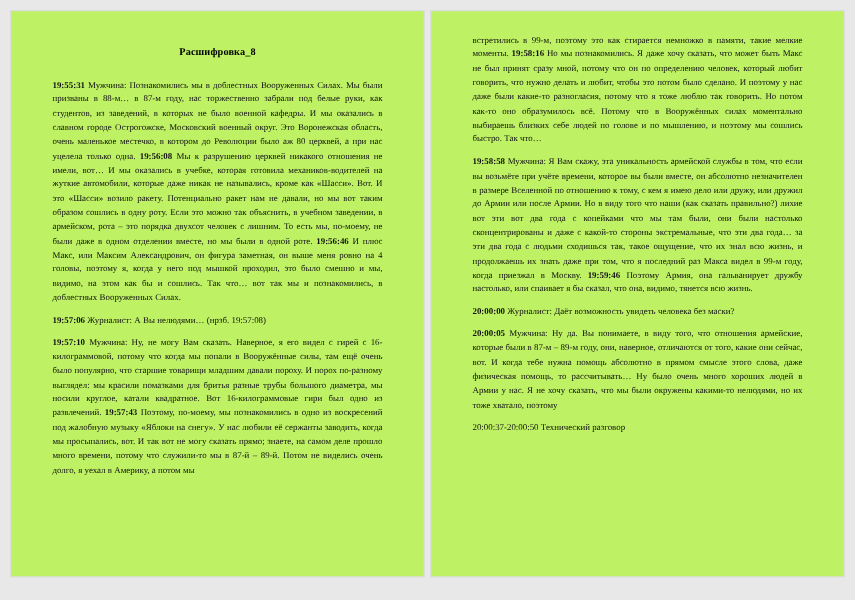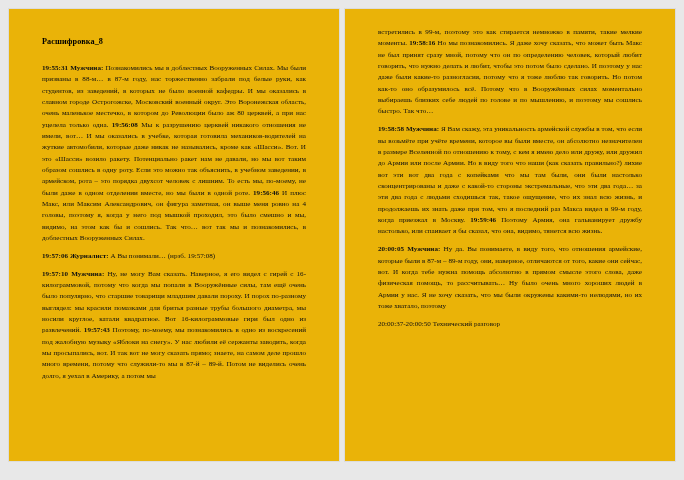--- a/index.html
+++ b/index.html
@@ -16,34 +16,34 @@
   .viewer {
     width: 684px;
     height: 480px;
     display: flex;
     gap: 6px;
     padding: 9px 9px 0 9px;
     box-sizing: border-box;
     background: #e8e8e8;
   }
   .page {
-    background: #eab308;
+    background: #bef264;
     width: 330px;
     height: 452px;
     box-sizing: border-box;
     padding: 18px 33px 10px 33px;
     overflow: hidden;
     position: relative;
     box-shadow: 0 0 0 1px #dcdcdc;
   }
   .page-inner {
     width: 100%;
   }
   .doc-title {
-    text-align: left;
+    text-align: center;
     font-weight: bold;
     font-size: 8.2px;
     line-height: 1.2;
     margin: 10px 0 16px 0;
     letter-spacing: 0.1px;
     color: #000;
   }
   p.para {
     font-size: 7.1px;
     line-height: 11.35px;
@@ -57,53 +57,54 @@
   p.para:last-child {
     margin-bottom: 12px;
   }
   p.tight {
     margin-bottom: 0;
   }
   .ts {
     font-weight: bold;
   }
   .spk {
-    font-weight: bold;
+    font-weight: normal;
   }
   .allbold {
     font-weight: normal;
   }
 </style>
 </head>
 <body>
 
 <div class="viewer">
 
   <div class="page">
     <div class="page-inner">
 
       <div class="doc-title">Расшифровка_8</div>
 
       <p class="para"><span class="ts">19:55:31</span> <span class="spk">Мужчина:</span><span> Познакомились мы в доблестных Вооруженных Силах. Мы были призваны в 88-м… в 87-м году, нас торжественно забрали под белые руки, как студентов, из заведений, в которых не было военной кафедры. И мы оказались в славном городе Острогожске, Московский военный округ. Это Воронежская область, очень маленькое местечко, в котором до Революции было аж 80 церквей, а при нас уцелела только одна. </span><span class="ts">19:56:08</span><span> Мы к разрушению церквей никакого отношения не имели, вот… И мы оказались в учебке, которая готовила механиков-водителей на жуткие автомобили, которые даже никак не назывались, кроме как «Шасси». Вот. И это «Шасси» возило ракету. Потенциально ракет нам не давали, но мы вот таким образом сошлись в одну роту. Если это можно так объяснить, в учебном заведении, в армейском, рота – это порядка двухсот человек с лишним. То есть мы, по-моему, не были даже в одном отделении вместе, но мы были в одной роте. </span><span class="ts">19:56:46</span><span> И плюс Макс, или Максим Александрович, он фигура заметная, он выше меня ровно на 4 головы, поэтому я, когда у него под мышкой проходил, это было смешно и мы, видимо, на этом как бы и сошлись. Так что… вот так мы и познакомились, в доблестных Вооруженных Силах.</span></p>
 
-      <p class="para"><span class="ts">19:57:06</span> <span class="spk">Журналист:</span><span> А Вы понимали… (нрзб. 19:57:08)</span></p>
+      <p class="para"><span class="ts">19:57:06</span> <span class="spk">Журналист:</span><span> А Вы нелюдями… (нрзб. 19:57:08)</span></p>
 
       <p class="para tight"><span class="ts">19:57:10</span> <span class="spk">Мужчина:</span><span> Ну, не могу Вам сказать. Наверное, я его видел с гирей с 16-килограммовой, потому что когда мы попали в Вооружённые силы, там ещё очень было популярно, что старшие товарищи младшим давали пороху. И порох по-разному выглядел: мы красили помазками для бритья разные трубы большого диаметра, мы носили круглое, катали квадратное. Вот 16-килограммовые гири был одно из развлечений. </span><span class="ts">19:57:43</span><span> Поэтому, по-моему, мы познакомились в одно из воскресений под жалобную музыку «Яблоки на снегу». У нас любили её сержанты заводить, когда мы просыпались, вот. И так вот не могу сказать прямо; знаете, на самом деле прошло много времени, потому что служили-то мы в 87-й – 89-й. Потом не виделись очень долго, я уехал в Америку, а потом мы</span></p>
 
     </div>
   </div>
 
   <div class="page">
     <div class="page-inner">
 
       <p class="para"><span>встретились в 99-м, поэтому это как стирается немножко в памяти, такие мелкие моменты. </span><span class="ts">19:58:16</span><span> Но мы познакомились. Я даже хочу сказать, что может быть Макс не был принят сразу мной, потому что он по определению человек, который любит говорить, что нужно делать и любит, чтобы это потом было сделано. И поэтому у нас даже были какие-то разногласия, потому что я тоже люблю так говорить. Но потом как-то оно образумилось всё. Потому что в Вооружённых силах моментально выбираешь близких себе людей по голове и по мышлению, и поэтому мы сошлись быстро. Так что…</span></p>
 
 
       <p class="para"><span class="ts">19:58:58</span> <span class="spk">Мужчина:</span><span> Я Вам скажу, эта уникальность армейской службы в том, что если вы возьмёте при учёте времени, которое вы были вместе, он абсолютно незначителен в размере Вселенной по отношению к тому, с кем я имею дело или дружу, или дружил до Армии или после Армии. Но в виду того что наши (как сказать правильно?) лихие вот эти вот два года с копейками что мы там были, они были настолько сконцентрированы и даже с какой-то стороны экстремальные, что эти два года… за эти два года с людьми сходишься так, такое ощущение, что их знал всю жизнь, и продолжаешь их знать даже при том, что я последний раз Макса видел в 99-м году, когда приезжал в Москву. </span><span class="ts">19:59:46</span><span> Поэтому Армия, она гальванирует дружбу настолько, или спаивает я бы сказал, что она, видимо, тянется всю жизнь.</span></p>
 
+      <p class="para"><span class="ts">20:00:00</span> <span class="spk">Журналист:</span><span> Даёт возможность увидеть человека без маски?</span></p>
 
       <p class="para"><span class="ts">20:00:05</span> <span class="spk">Мужчина:</span><span> Ну да. Вы понимаете, в виду того, что отношения армейские, которые были в 87-м – 89-м году, они, наверное, отличаются от того, какие они сейчас, вот. И когда тебе нужна помощь абсолютно в прямом смысле этого слова, даже физическая помощь, то рассчитывать… Ну было очень много хороших людей в Армии у нас. Я не хочу сказать, что мы были окружены какими-то нелюдями, но их тоже хватало, поэтому</span></p>
 
       <p class="para allbold">20:00:37-20:00:50 Технический разговор</p>
 
     </div>
   </div>
 
 </div>
 

